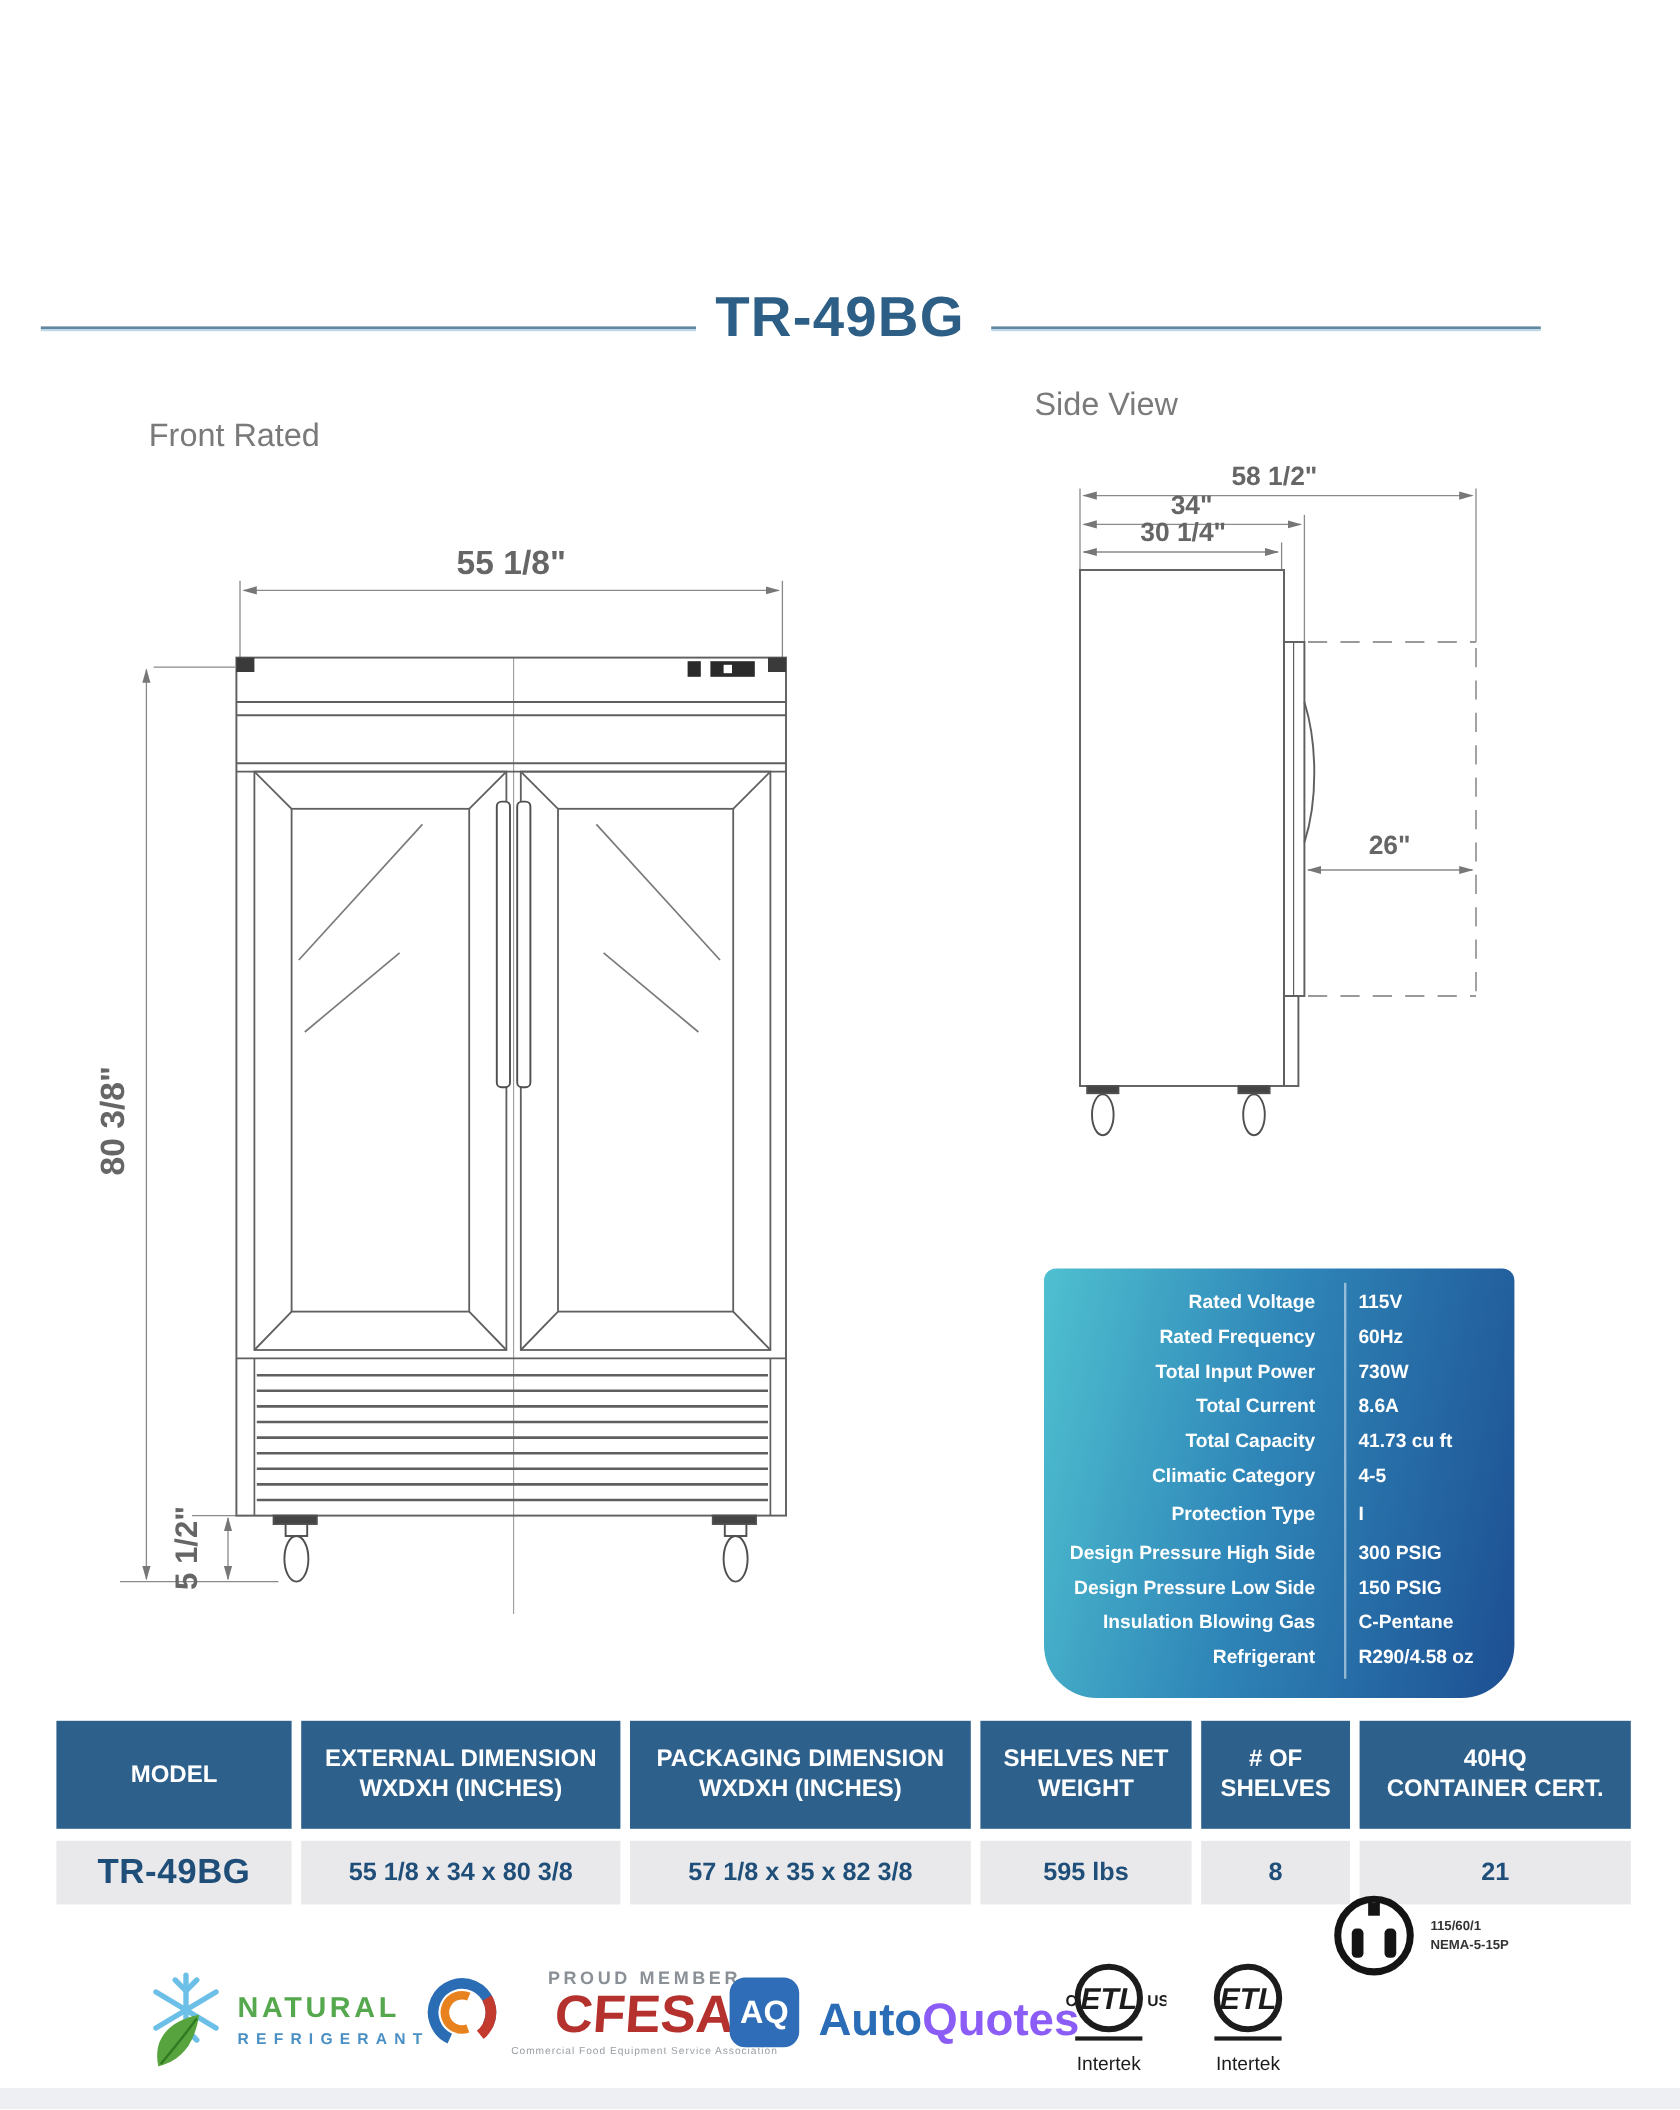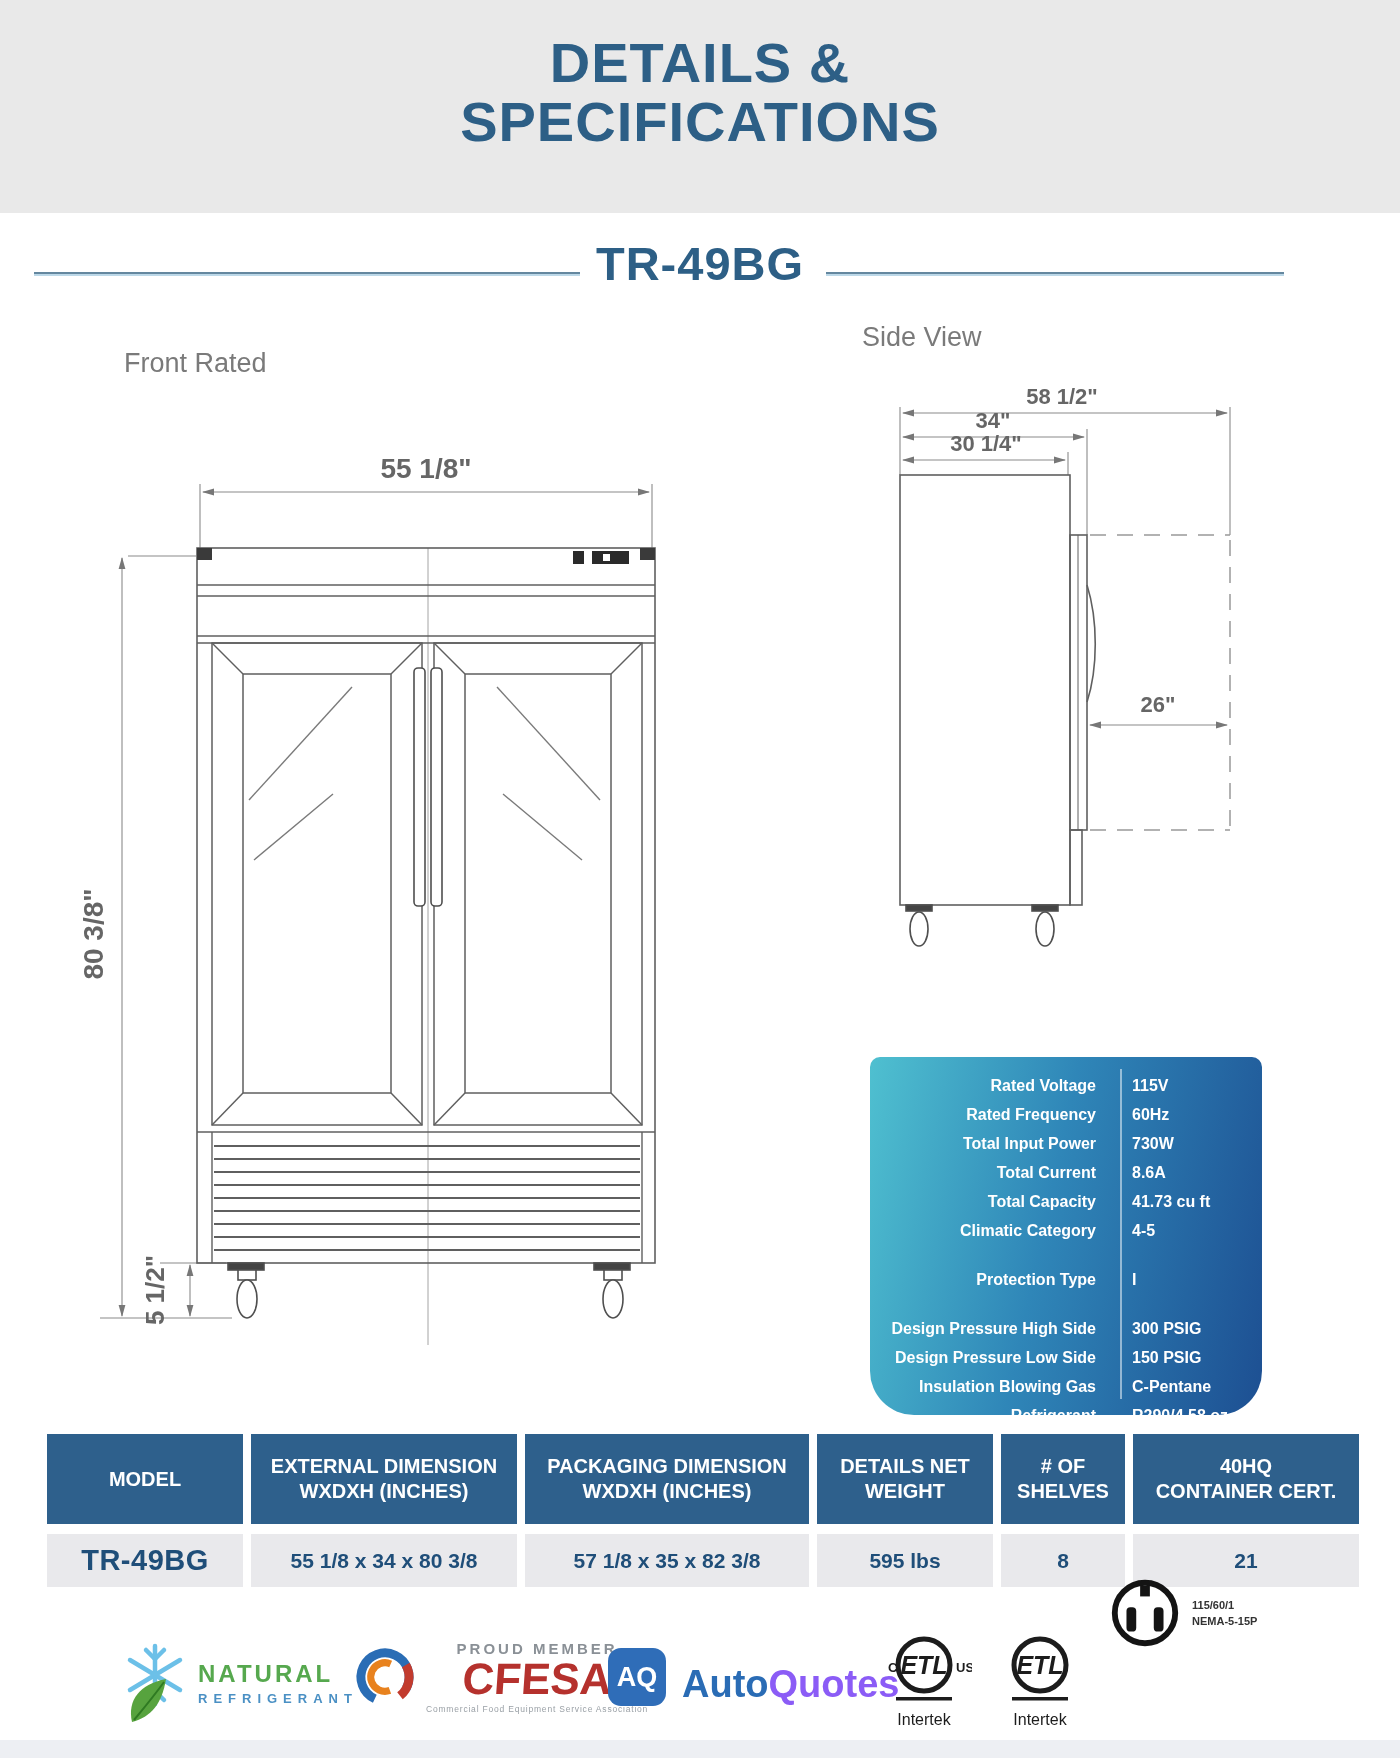--- a/index.html
+++ b/index.html
@@ -28,21 +28,21 @@
   .drawing{position:absolute;}
 
   
   .spec-panel{position:absolute;left:870px;top:1057px;width:392px;height:358px;
               border-radius:10px 10px 44px 44px;
               background:linear-gradient(102deg,#4fc0d0 0%,#2f86b8 45%,#1d4f92 100%);
               padding-top:20px;box-sizing:border-box;color:#fff;}
   .spec-divider{position:absolute;left:250px;top:12px;bottom:16px;width:2px;
                 background:rgba(255,255,255,.5);}
   .spec-row{display:flex;height:29px;font-size:16px;font-weight:bold;}
-  .spec-row.gap{margin-top:20px;}
+  .spec-row.gap{margin-top:3px;}
   .spec-label{width:238px;padding-right:12px;text-align:right;box-sizing:border-box;}
   .spec-value{margin-left:24px;white-space:nowrap;}
 
   
   .bottom-table{position:absolute;left:47px;top:1434px;width:1312px;display:grid;
                 grid-template-columns:196px 266px 284px 176px 124px 1fr;gap:10px 8px;}
   .th{background:#2e608c;color:#fff;height:90px;display:flex;align-items:center;justify-content:center;
       text-align:center;font-weight:bold;font-size:20px;line-height:1.25;white-space:pre-line;}
   .td{background:#e9e9ec;height:53px;display:flex;align-items:center;justify-content:center;
       font-weight:bold;color:#1f4e79;font-size:21px;}
@@ -75,24 +75,20 @@
   .nema-wrap{left:1106px;top:1574px;display:flex;align-items:center;}
   .nema-text{margin-left:8px;font-size:11px;font-weight:bold;color:#333;line-height:1.5;}
 
   .bottom-band{position:absolute;left:0;top:1740px;width:1400px;height:18px;background:#edeff3;}
 </style>
 </head>
 <body>
 
 <div class="page">
 
-  <div class="top-banner">
-    <div class="t1">DETAILS &amp;</div>
-    <div class="t2">SPECIFICATIONS</div>
-  </div>
 
   <div class="model-rule left"></div>
   <div class="model-title">TR-49BG</div>
   <div class="model-rule right"></div>
 
   <div class="view-label front-label">Front Rated</div>
   <div class="view-label side-label">Side View</div>
 
   <svg class="drawing" style="left:60px;top:430px;" width="700" height="930" viewBox="60 430 700 930">
     <defs>
@@ -294,21 +290,21 @@
         <div class="spec-value">R290/4.58 oz</div>
       </div>
   </div>
 
   <div class="bottom-table">
     <div class="th">MODEL</div>
     <div class="th">EXTERNAL DIMENSION
 WXDXH (INCHES)</div>
     <div class="th">PACKAGING DIMENSION
 WXDXH (INCHES)</div>
-    <div class="th">DETAILS NET
+    <div class="th">SHELVES NET
 WEIGHT</div>
     <div class="th"># OF
 SHELVES</div>
     <div class="th">40HQ
 CONTAINER CERT.</div>
 
     <div class="td model-cell">TR-49BG</div>
     <div class="td">55 1/8 x 34 x 80 3/8</div>
     <div class="td">57 1/8  x 35 x 82 3/8</div>
     <div class="td">595 lbs</div>

